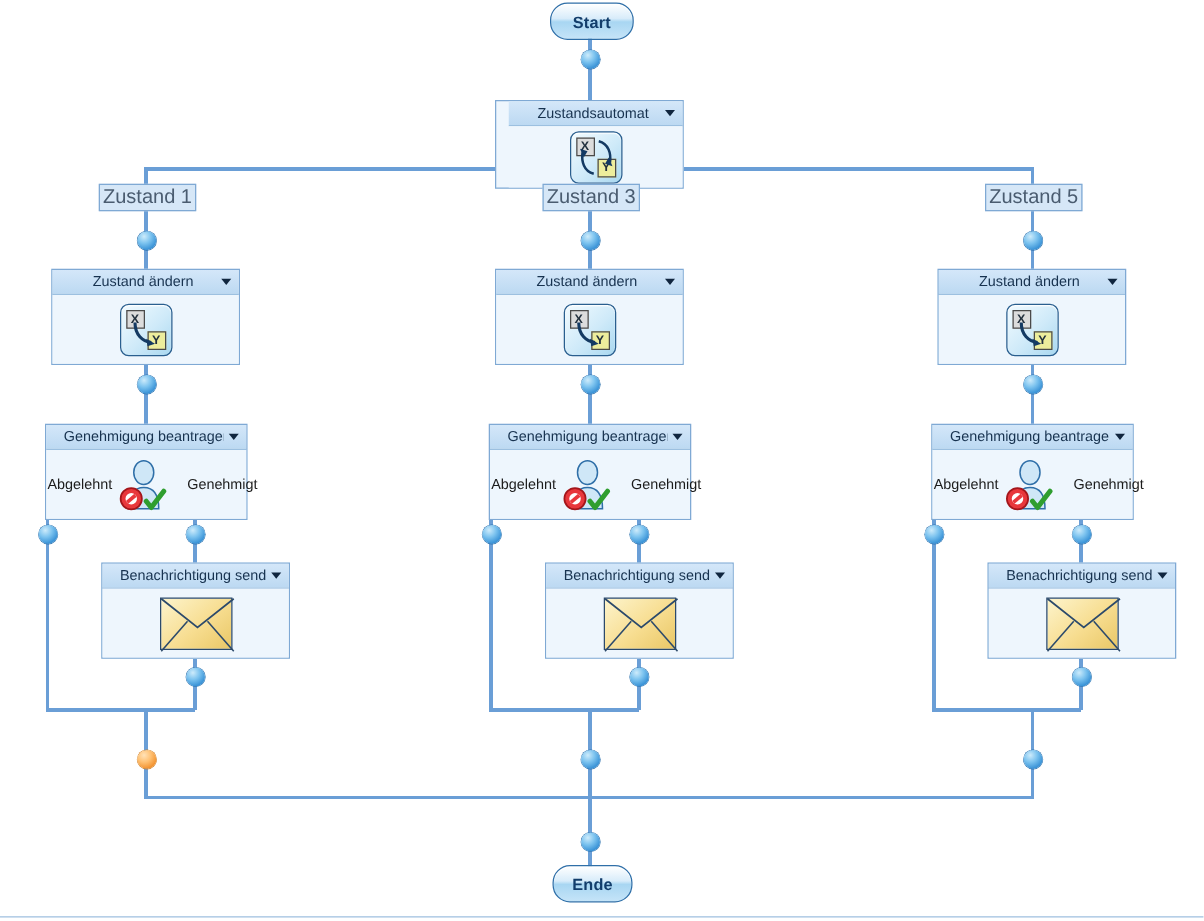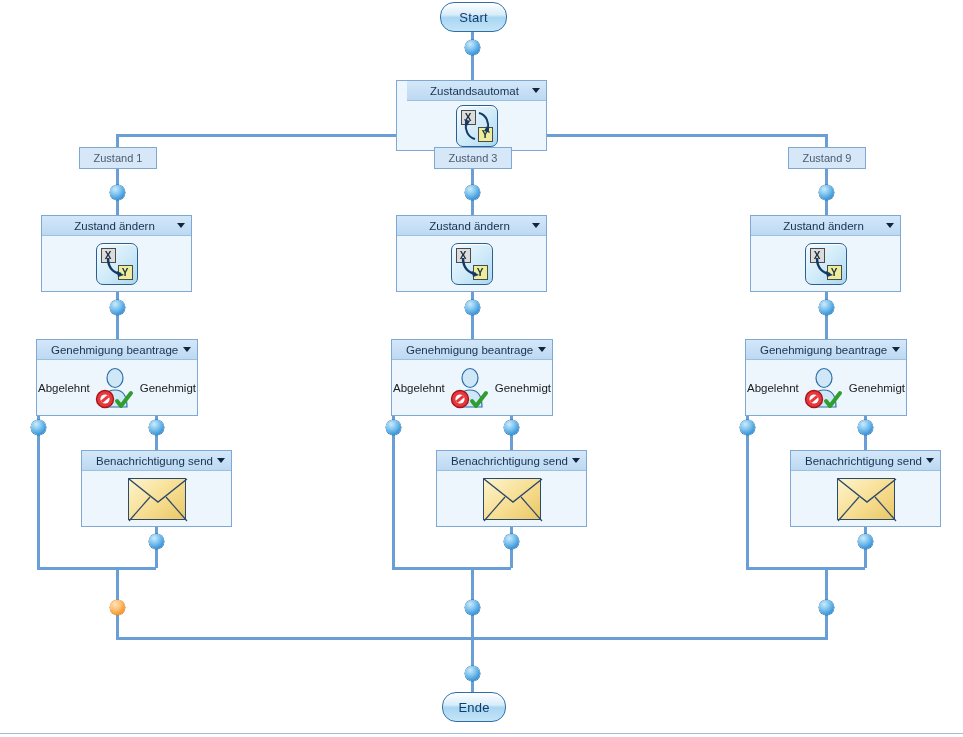--- a/index.html
+++ b/index.html
@@ -28,36 +28,36 @@
     position: absolute;
     height: 28px;
     border-radius: 14px;
     border: 1px solid #2f6fa8;
     background: linear-gradient(180deg,#ffffff 0%,#d8ecfa 42%,#a8d6f2 52%,#c5e4f8 100%);
     box-shadow: inset 0 1px 0 #ffffff;
     display: flex;
     align-items: center;
     justify-content: center;
     font-size: 13px;
-    font-weight: normal;
+    font-weight: bold;
     color: #123d6b;
     letter-spacing: .2px;
     z-index: 6;
   }
 
   
   .chip {
     position: absolute;
     height: 22px;
     border: 1px solid #7fa9d4;
     background: #d6e7f7;
     display: flex;
     align-items: center;
     justify-content: center;
-    font-size: 11px;
+    font-size: 16px;
     color: #4a5c70;
     z-index: 6;
     padding: 0 10px;
     box-sizing: border-box;
     white-space: nowrap;
   }
 
   
   .node {
     position: absolute;
@@ -134,20 +134,21 @@
     display: flex;
     align-items: center;
     justify-content: center;
     width: 100%;
     gap: 2px;
   }
   .approve-label {
     font-size: 11.5px;
     color: #1b1b1b;
     white-space: nowrap;
+    margin-left: 10px;
   }
   .glyph-person {
     position: relative;
     width: 46px; height: 46px;
     flex: 0 0 46px;
   }
 
   
   .glyph-mail {
     width: 58px; height: 42px;
@@ -251,21 +252,21 @@
     </div>
   </div>
 
   <div class="chip" style="left:79px; top:147px; width:78px;">
     <span>Zustand 1</span>
   </div>
   <div class="chip" style="left:434px; top:147px; width:78px;">
     <span>Zustand 3</span>
   </div>
   <div class="chip" style="left:788px; top:147px; width:78px;">
-    <span>Zustand 9</span>
+    <span>Zustand 5</span>
   </div>
 
   <div class="node" style="left:41px; top:215px; width:151px; height:77px;">
     <div class="node-head">
       <span class="node-title">Zustand ändern</span>
       <span class="caret">
           <i></i>
         </span>
     </div>
     <div class="node-body">

